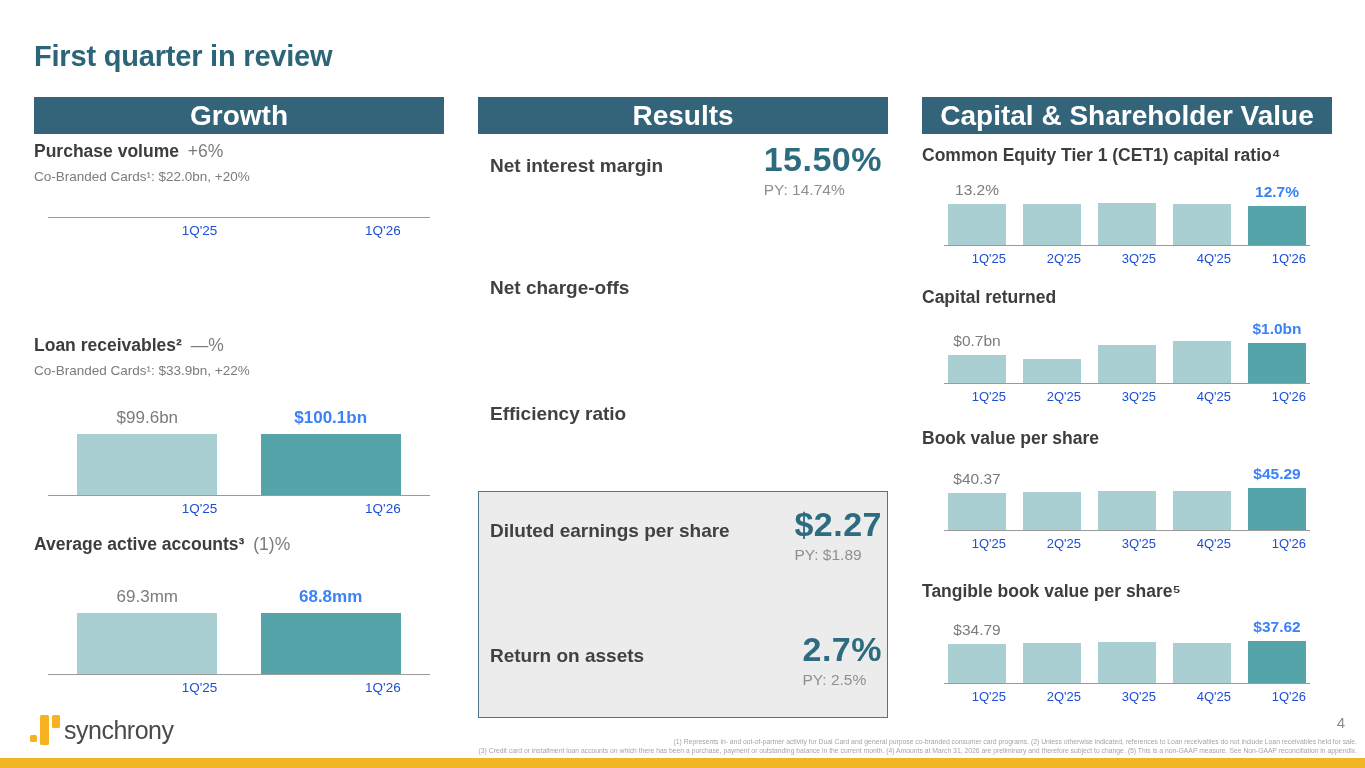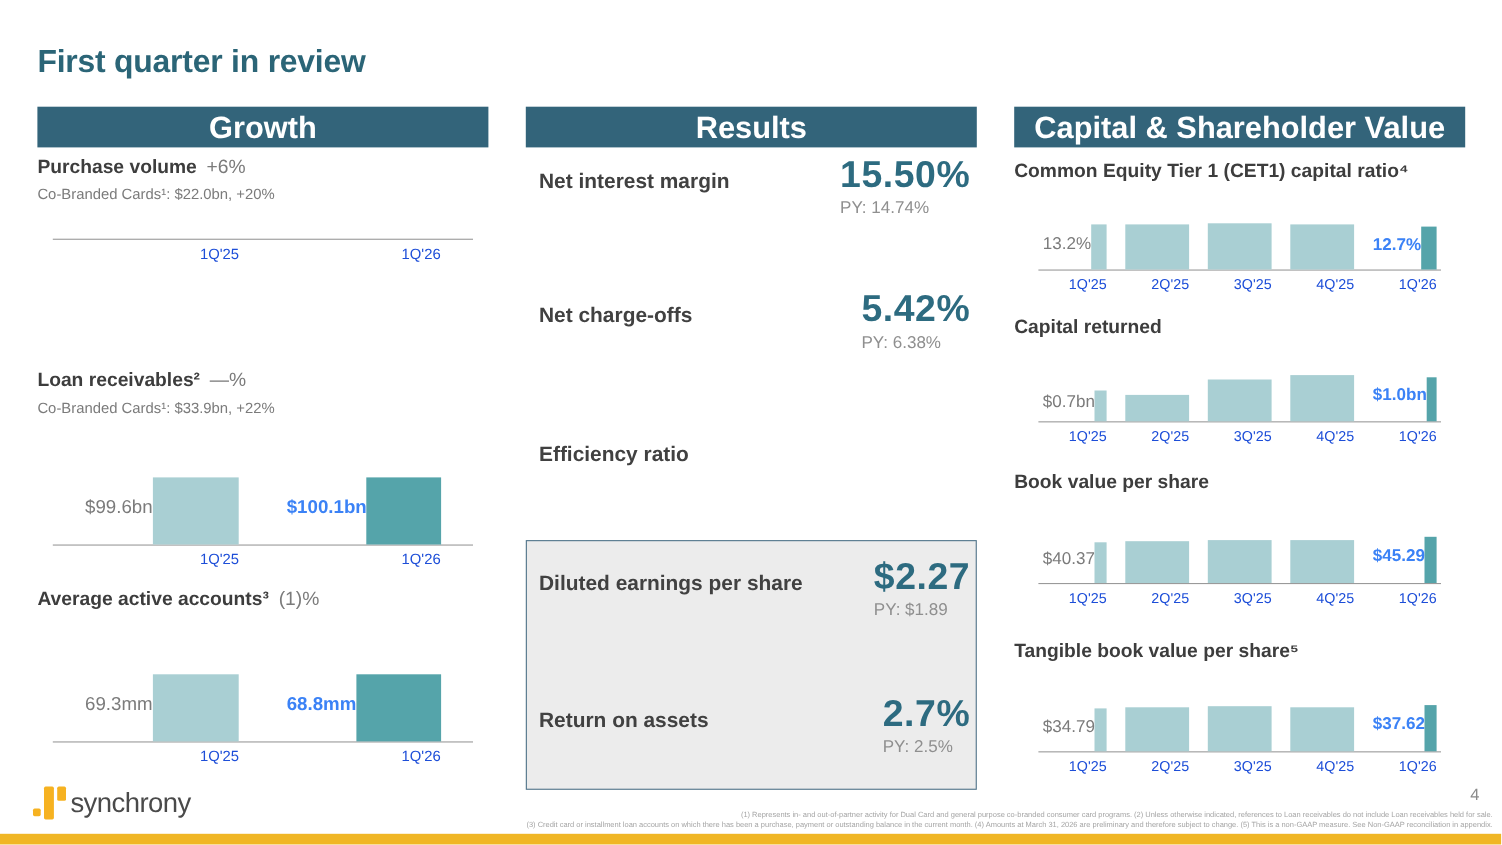--- a/index.html
+++ b/index.html
@@ -10,21 +10,21 @@
   #col-growth{left:34px;} #col-results{left:478px;} #col-capital{left:922px;}
   .col-header{height:37px;line-height:37px;background:#33647a;color:#ffffff;text-align:center;
               font-size:28px;font-weight:bold;}
   .sec-title{position:absolute;left:0;width:100%;font-size:17.5px;font-weight:bold;color:#3d3d3d;white-space:nowrap;}
   .st-suffix{font-weight:normal;color:#7b7b7b;padding-left:4px;}
   .sec-sub{position:absolute;left:0;font-size:13.5px;color:#7b7b7b;}
   
   .chart{position:absolute;left:0;width:410px;}
   .bars{display:flex;align-items:flex-end;justify-content:space-evenly;}
   .chart.five .bars{justify-content:space-between;padding:0 26px;}
-  .bcol{display:flex;flex-direction:row;align-items:center;justify-content:flex-end;}
+  .bcol{display:flex;flex-direction:column;align-items:center;justify-content:flex-end;}
   .blabel{font-size:17px;color:#7b7b7b;margin-bottom:6px;white-space:nowrap;line-height:1.1;}
   .chart.five .blabel{font-size:15.5px;}
   .blabel.cur{color:#3b82f6;font-weight:bold;}
   .bar{width:100%;background:#a9cfd3;}
   .bar.cur{background:#55a4aa;}
   .axisline{border-top:1.3px solid #9a9a9a;margin:0 14px;}
   .chart.five .axisline{margin:0 22px;}
   .ticks{display:flex;justify-content:space-evenly;margin-top:5px;}
   .chart.five .ticks{justify-content:space-between;padding:0 26px;}
   .tick{font-size:13.5px;color:#1d4ed8;text-align:right;white-space:nowrap;}
@@ -128,24 +128,20 @@
     <div class="mrow" style="top:43px;">
       <div class="mlabel">Net interest margin</div>
       <div class="mval">
         <div class="big">15.50%</div>
         <div class="py">PY: 14.74%</div>
       </div>
     </div>
 
     <div class="mrow" style="top:165px;">
       <div class="mlabel">Net charge-offs</div>
-      <div class="mval">
-        <div class="big">5.42%</div>
-        <div class="py">PY: 6.38%</div>
-      </div>
     </div>
 
     <div class="mrow" style="top:291px;">
       <div class="mlabel">Efficiency ratio</div>
     </div>
 
     <div class="mrow" style="top:408px;">
       <div class="mlabel">Diluted earnings per share</div>
       <div class="mval">
         <div class="big">$2.27</div>

